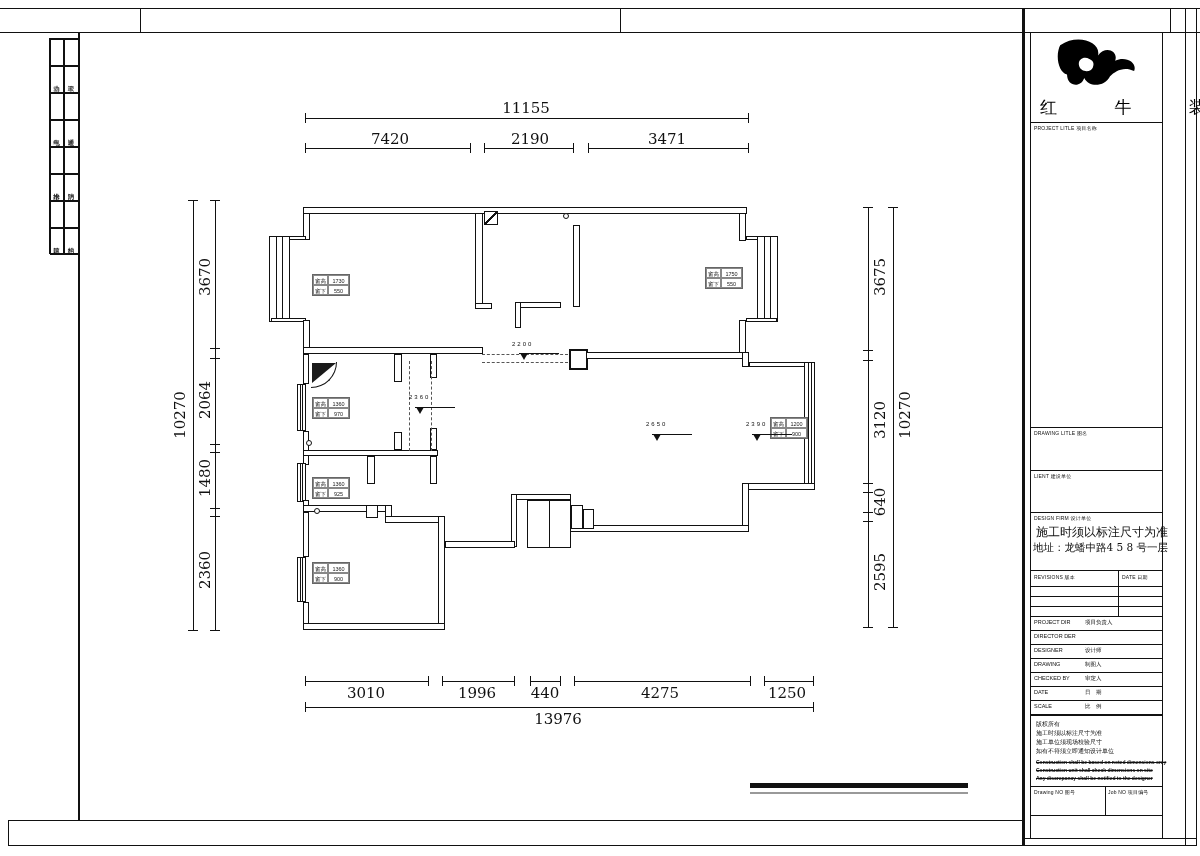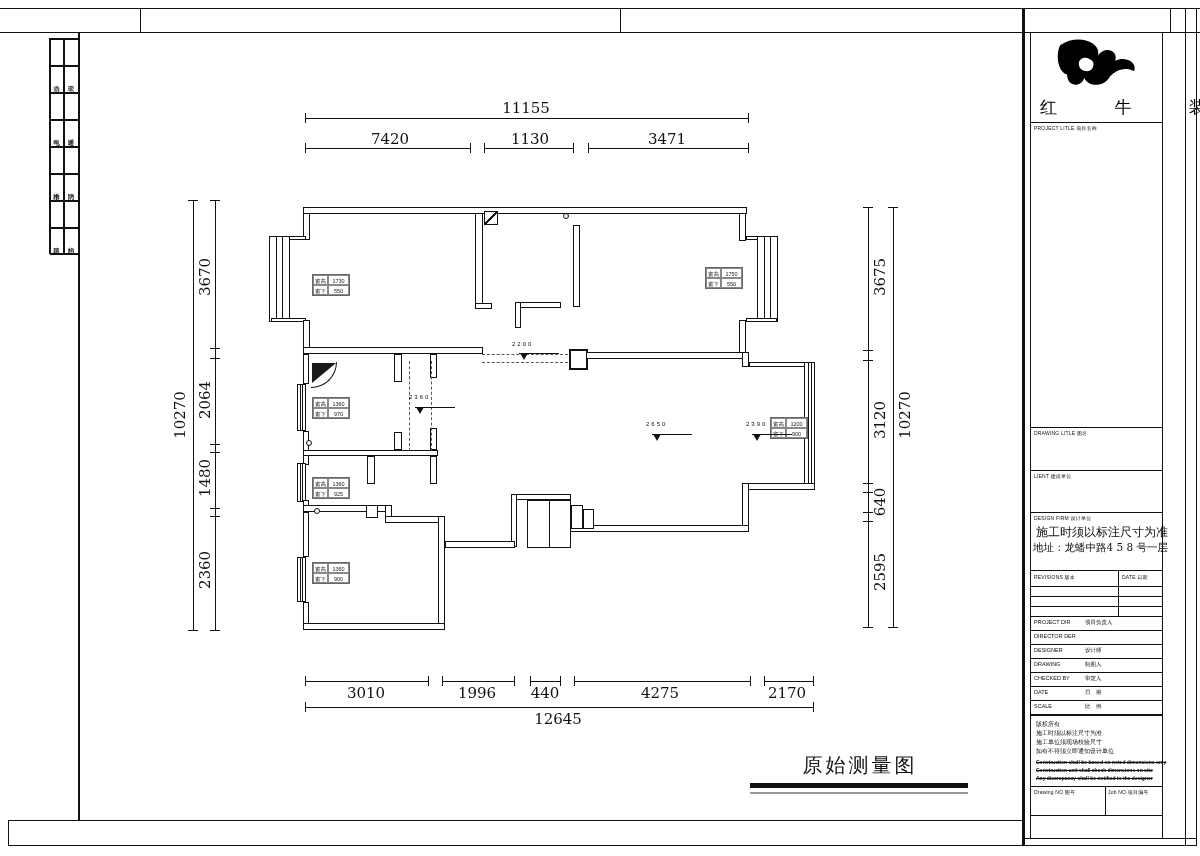--- a/index.html
+++ b/index.html
@@ -275,21 +275,21 @@
 
   <div class="lvl-num" style="left:746px;top:421px">2390</div>
   <div class="lvl-line" style="left:752px;top:434px;width:40px"></div>
   <div class="tri" style="left:753px;top:434px"></div>
 
   <div class="dimtxt" style="left:491px;top:99px">11155</div>
   <div class="ln" style="left:305px;top:118px;width:443px;height:1px"></div>
   <div class="tkv" style="left:305px;top:113px"></div>
   <div class="tkv" style="left:748px;top:113px"></div>
   <div class="dimtxt" style="left:355px;top:130px">7420</div>
-  <div class="dimtxt" style="left:495px;top:130px">1130</div>
+  <div class="dimtxt" style="left:495px;top:130px">2190</div>
   <div class="dimtxt" style="left:632px;top:130px">3471</div>
   <div class="ln" style="left:305px;top:148px;width:165px;height:1px"></div>
   <div class="ln" style="left:484px;top:148px;width:89px;height:1px"></div>
   <div class="ln" style="left:588px;top:148px;width:160px;height:1px"></div>
   <div class="tkv" style="left:305px;top:143px"></div>
   <div class="tkv" style="left:470px;top:143px"></div>
   <div class="tkv" style="left:484px;top:143px"></div>
   <div class="tkv" style="left:573px;top:143px"></div>
   <div class="tkv" style="left:588px;top:143px"></div>
   <div class="tkv" style="left:748px;top:143px"></div>
@@ -306,25 +306,25 @@
   <div class="tkv" style="left:530px;top:676px"></div>
   <div class="tkv" style="left:560px;top:676px"></div>
   <div class="tkv" style="left:574px;top:676px"></div>
   <div class="tkv" style="left:750px;top:676px"></div>
   <div class="tkv" style="left:764px;top:676px"></div>
   <div class="tkv" style="left:813px;top:676px"></div>
   <div class="dimtxt" style="left:331px;top:684px">3010</div>
   <div class="dimtxt" style="left:442px;top:684px">1996</div>
   <div class="dimtxt" style="left:510px;top:684px">440</div>
   <div class="dimtxt" style="left:625px;top:684px">4275</div>
-  <div class="dimtxt" style="left:752px;top:684px">2170</div>
+  <div class="dimtxt" style="left:752px;top:684px">1250</div>
   <div class="ln" style="left:305px;top:707px;width:508px;height:1px"></div>
   <div class="tkv" style="left:305px;top:702px"></div>
   <div class="tkv" style="left:813px;top:702px"></div>
-  <div class="dimtxt" style="left:523px;top:710px">12645</div>
+  <div class="dimtxt" style="left:523px;top:710px">13976</div>
 
   <div class="ln" style="left:193px;top:200px;width:1px;height:430px"></div>
   <div class="tkh" style="left:188px;top:200px"></div>
   <div class="tkh" style="left:188px;top:630px"></div>
   <div class="vdim" style="left:145px;top:406px">10270</div>
   <div class="ln" style="left:215px;top:200px;width:1px;height:430px"></div>
   <div class="tkh" style="left:210px;top:200px"></div>
   <div class="tkh" style="left:210px;top:348px"></div>
   <div class="tkh" style="left:210px;top:358px"></div>
   <div class="tkh" style="left:210px;top:444px"></div>
@@ -348,17 +348,16 @@
   <div class="tkh" style="left:863px;top:627px"></div>
   <div class="vdim" style="left:845px;top:268px">3675</div>
   <div class="vdim" style="left:845px;top:411px">3120</div>
   <div class="vdim" style="left:845px;top:493px">640</div>
   <div class="vdim" style="left:845px;top:563px">2595</div>
   <div class="ln" style="left:893px;top:207px;width:1px;height:420px"></div>
   <div class="tkh" style="left:888px;top:207px"></div>
   <div class="tkh" style="left:888px;top:627px"></div>
   <div class="vdim" style="left:870px;top:406px">10270</div>
 
-  <div class="plan-title">原始测量图</div>
   <div class="ln" style="left:750px;top:783px;width:218px;height:5px"></div>
   <div class="ln" style="left:750px;top:792px;width:218px;height:2px;background:#999"></div>
 
 </div>
 
 </body></html>

